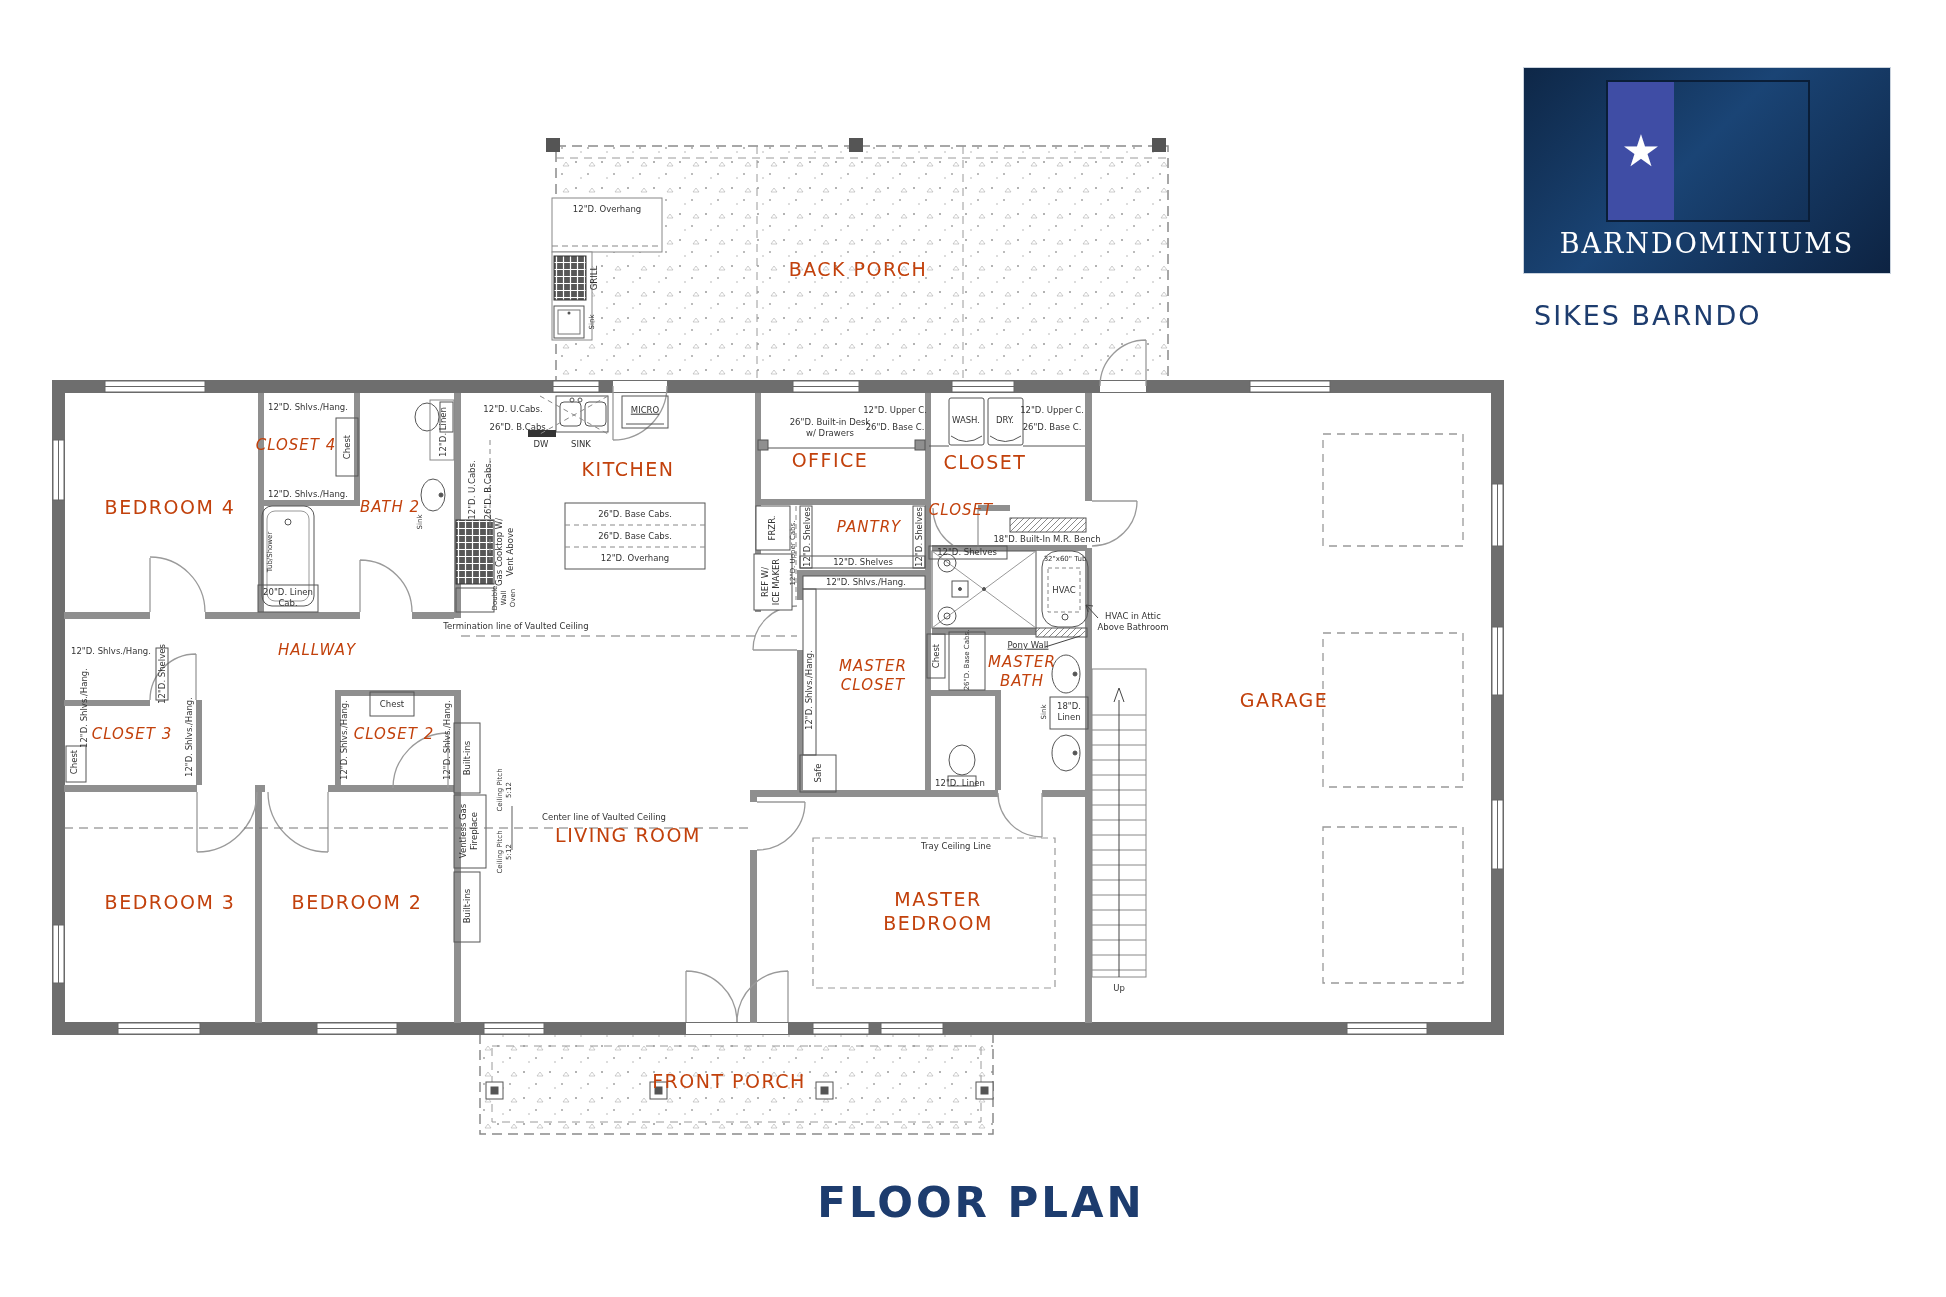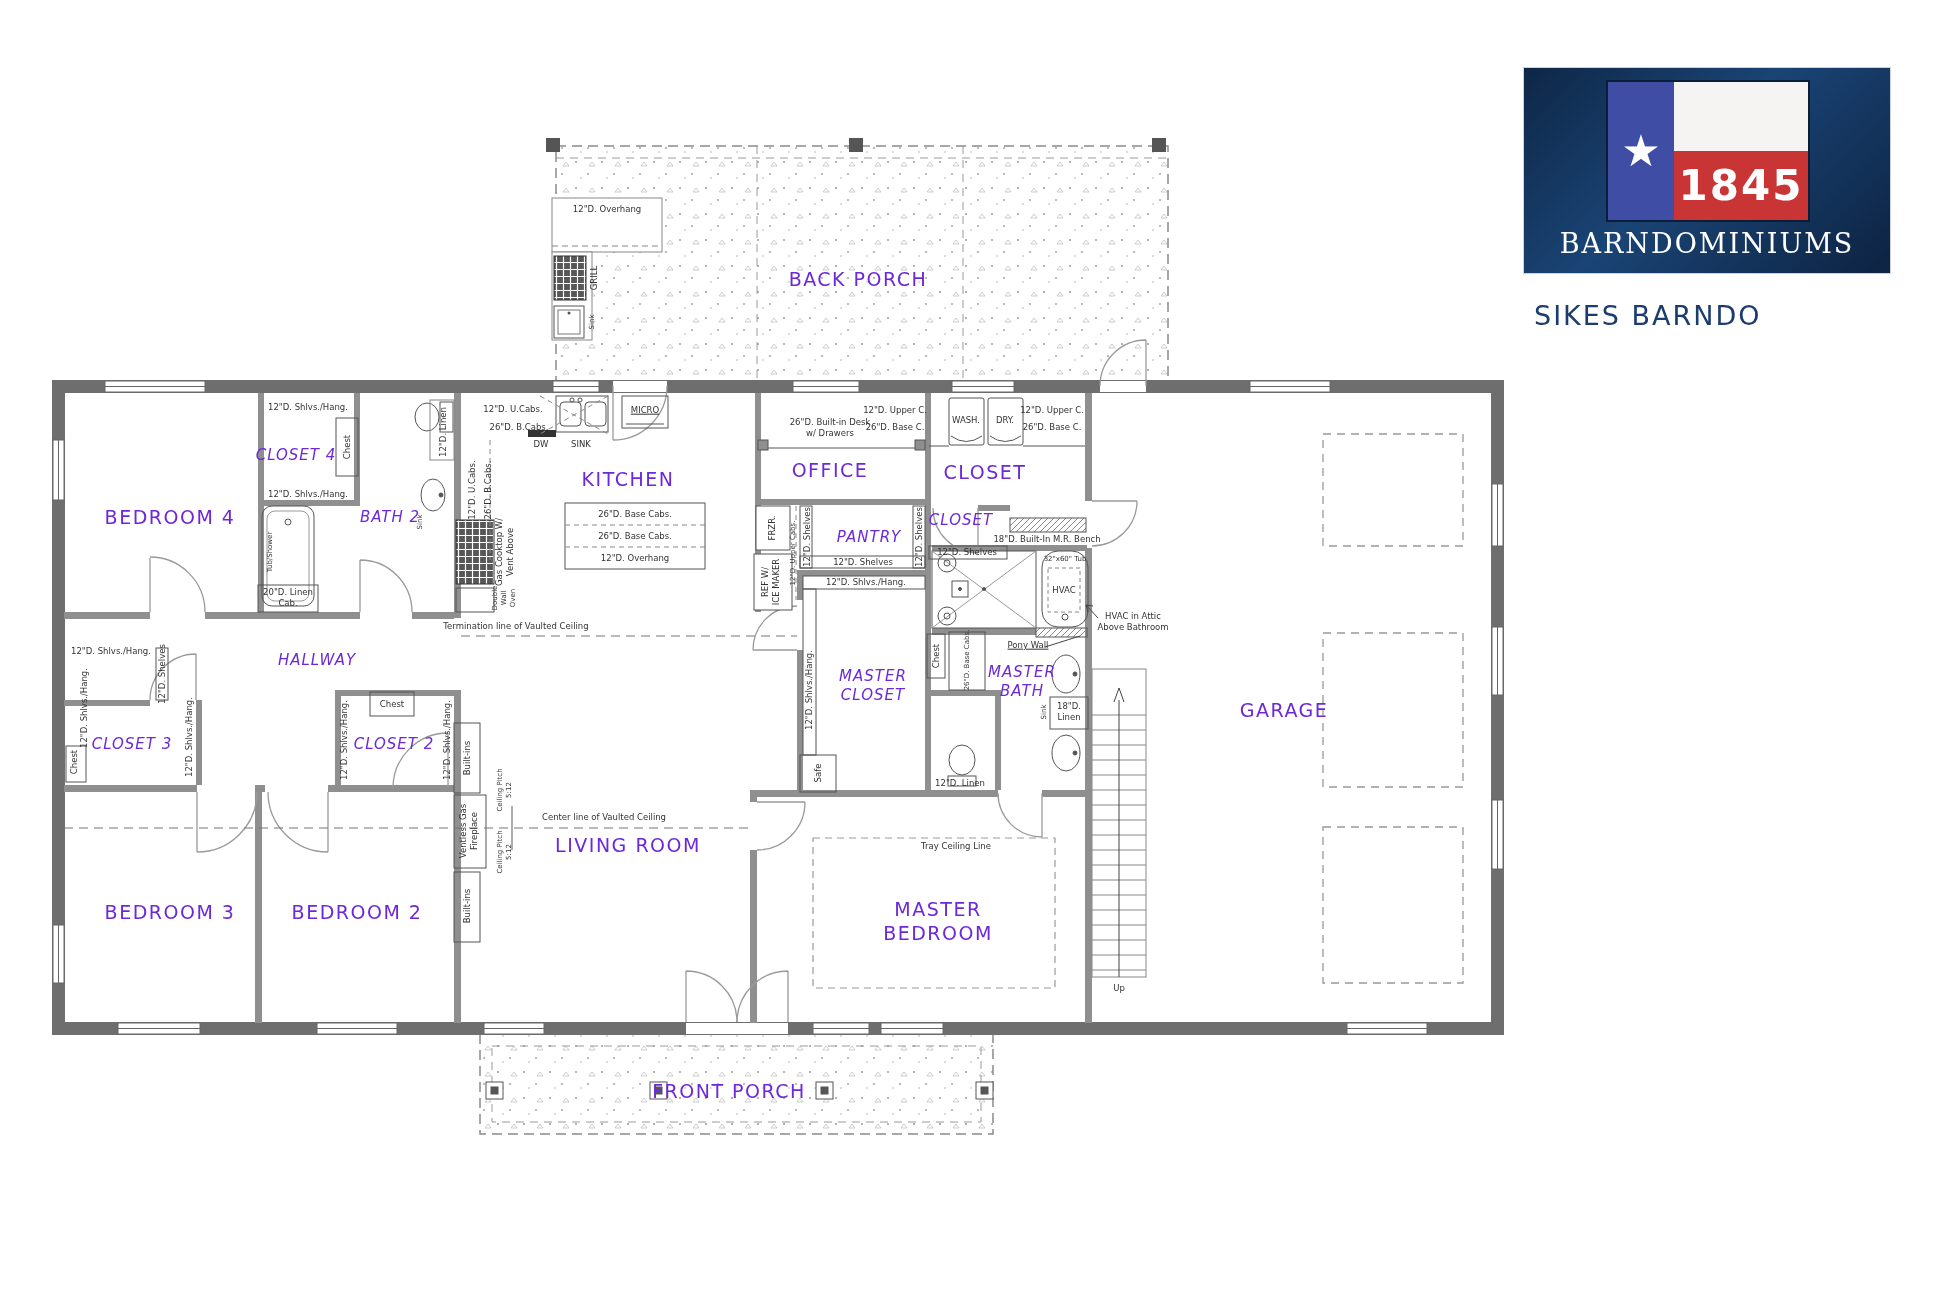--- a/index.html
+++ b/index.html
@@ -4,21 +4,21 @@
 <style>
   html,body{margin:0;padding:0;background:#ffffff;}
   #canvas{position:relative;width:1946px;height:1297px;background:#fff;overflow:hidden;
           font-family:"DejaVu Sans",sans-serif;}
   .ctr{position:absolute;transform:translate(-50%,-50%);white-space:pre-line;text-align:center;line-height:1.25;}
   .v{transform:translate(-50%,-50%) rotate(-90deg);}
   .an{font-size:10px;color:#333;}
   .an.s{font-size:8.5px;}
   .an.xs{font-size:7px;}
   .ul{text-decoration:underline;}
-  .rl{font-size:19px;color:#6d28d9;letter-spacing:1.5px;margin-top:10px;}
+  .rl{font-size:19px;color:#c2410c;letter-spacing:1.5px;}
   .rl.m{font-size:15px;letter-spacing:1px;font-style:italic;}
   .title{font-size:42px;font-weight:bold;color:#1d3c6e;letter-spacing:3px;}
   .plan-name{position:absolute;left:1534px;top:300px;font-size:27px;font-weight:normal;
              color:#1d3c6e;letter-spacing:2px;}
   .logo{position:absolute;left:1524px;top:68px;width:366px;height:205px;
         background:linear-gradient(135deg,#0e2747 0%,#1a4475 45%,#0d2342 100%);
         box-shadow:0 0 0 1px #c9d2dd;}
   .flag{position:absolute;left:84px;top:14px;width:200px;height:138px;display:flex;
         box-shadow:0 0 0 2px #0a1e38;}
   .flag-blue{width:66px;background:#3f4da5;display:flex;align-items:center;justify-content:center;}
@@ -408,30 +408,25 @@
   <div class="ctr an s" style="left:111px;top:651px">12"D. Shlvs./Hang.</div>
   <div class="ctr an s v" style="left:84px;top:708px">12"D. Shlvs./Hang.</div>
   <div class="ctr an s v" style="left:162px;top:674px">12"D. Shelves</div>
   <div class="ctr an s v" style="left:189px;top:737px">12"D. Shlvs./Hang.</div>
   <div class="ctr an s v" style="left:74px;top:762px">Chest</div>
 
   <div class="ctr an s" style="left:392px;top:704px">Chest</div>
   <div class="ctr an s v" style="left:344px;top:740px">12"D. Shlvs./Hang.</div>
   <div class="ctr an s v" style="left:447px;top:740px">12"D. Shlvs./Hang.</div>
 
+  <div class="ctr title" style="left:981px;top:1203px">FLOOR PLAN</div>
 
   <div class="logo">
     <div class="flag">
       <div class="flag-blue">
         <span class="star">★</span>
       </div>
-      <div class="flag-right">
-        <div class="flag-white"></div>
-        <div class="flag-red">
-          <span>1845</span>
-        </div>
-      </div>
     </div>
     <div class="logo-text">BARNDOMINIUMS</div>
   </div>
   <div class="plan-name">SIKES BARNDO</div>
 
 </div>
 
 </body></html>

